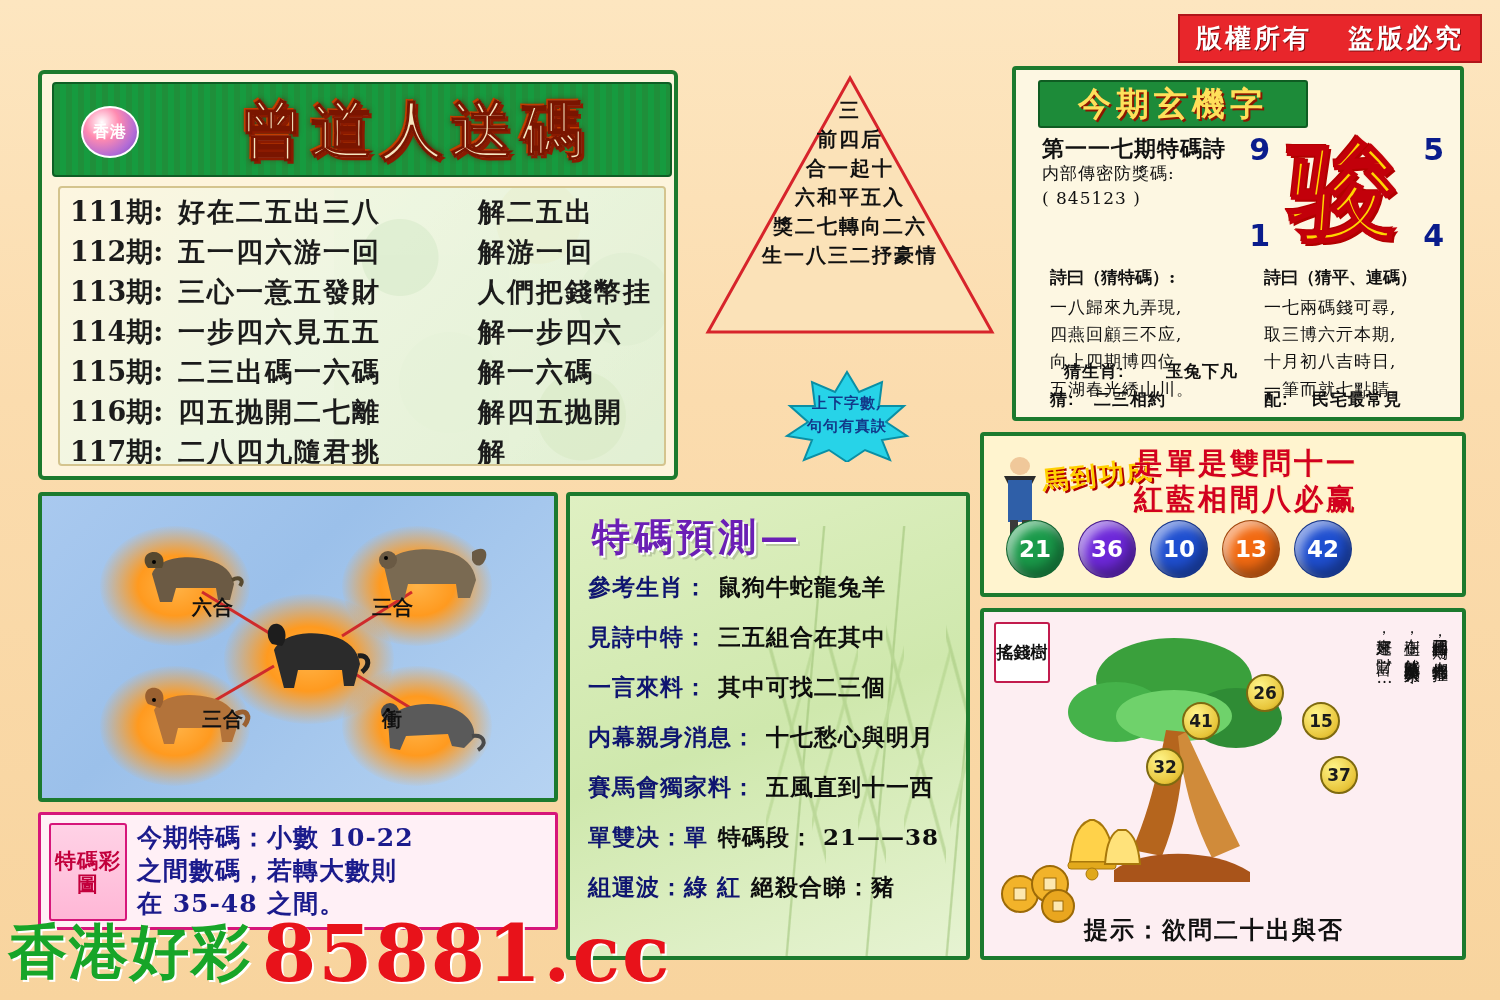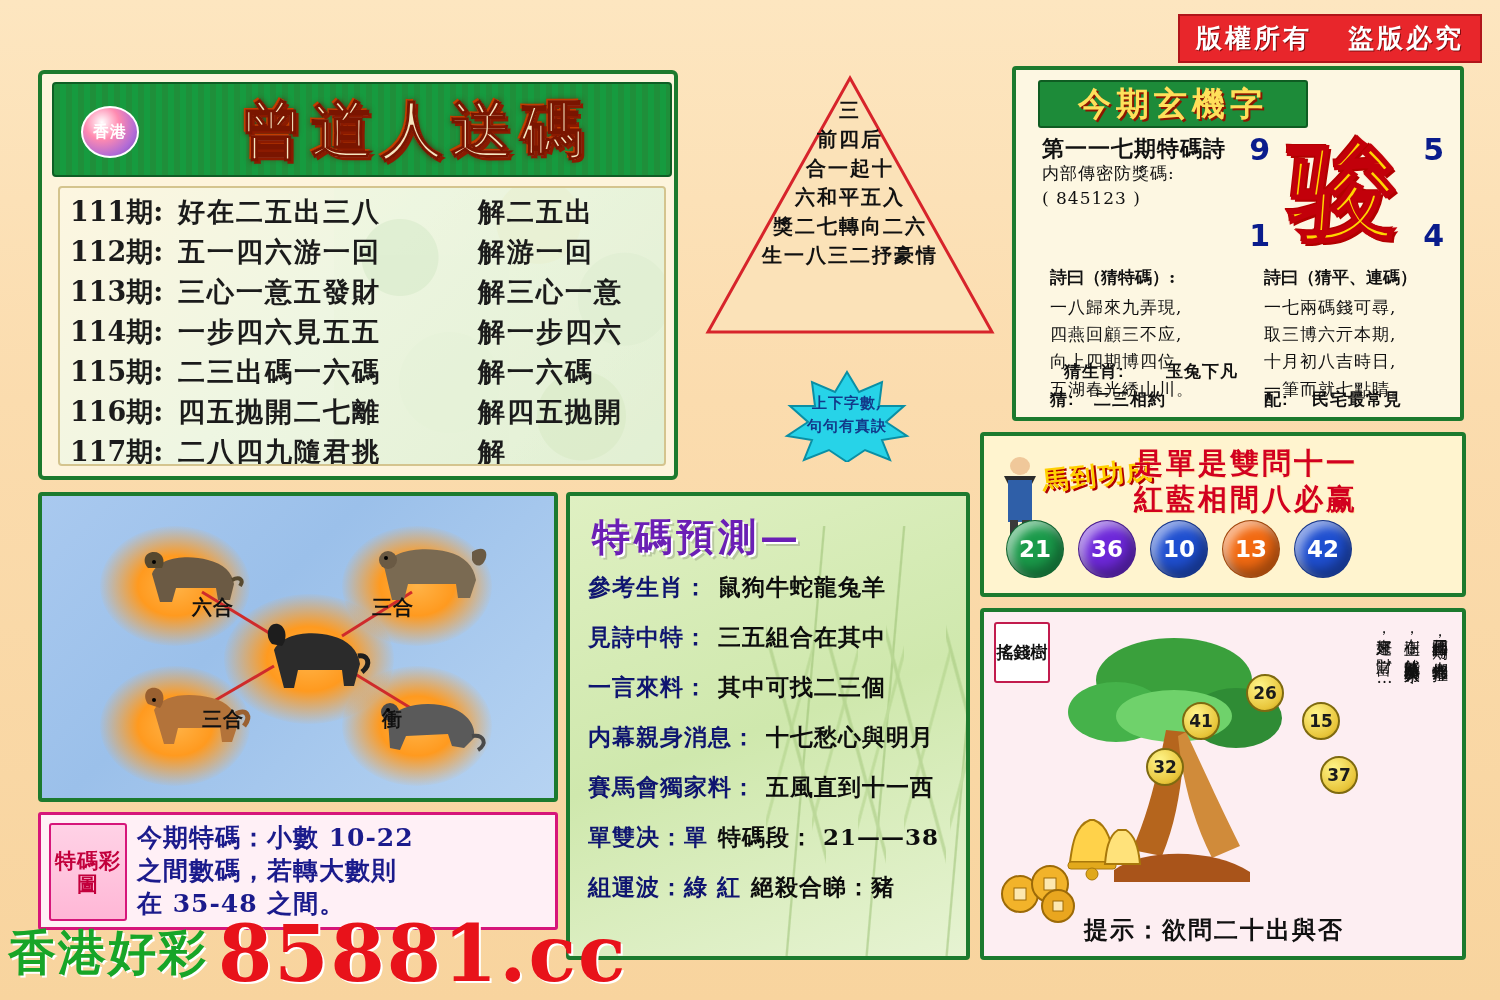--- a/index.html
+++ b/index.html
@@ -274,21 +274,21 @@
   .pred-row .val.dark { color:#0d0d0d; }
 
   
   .watermark {
     position:absolute; left:8px; bottom:2px; width:960px; height:90px;
     display:flex; align-items:center; gap:10px;
     font-family:"DejaVu Serif", serif; font-weight:bold;
     pointer-events:none;
   }
   .wm-cn {
-    font-size:48px; color:#17a528;
+    font-size:59px; color:#17a528;
     text-shadow:2px 2px 0 #ffffff;
     letter-spacing:2px;
   }
   .wm-num {
     font-size:78px; color:#e8121a;
     text-shadow:2px 2px 0 #ffffff;
     letter-spacing:2px;
   }
 </style>
 </head>
@@ -314,21 +314,21 @@
         <span class="ans">解二五出</span>
       </div>
       <div class="line-row">
         <span class="num">112期:</span>
         <span class="phrase">五一四六游一回</span>
         <span class="ans">解游一回</span>
       </div>
       <div class="line-row">
         <span class="num">113期:</span>
         <span class="phrase">三心一意五發財</span>
-        <span class="ans">解三心一意</span>
+        <span class="ans">人們把錢幣挂</span>
       </div>
       <div class="line-row">
         <span class="num">114期:</span>
         <span class="phrase">一步四六見五五</span>
         <span class="ans">解一步四六</span>
       </div>
       <div class="line-row">
         <span class="num">115期:</span>
         <span class="phrase">二三出碼一六碼</span>
         <span class="ans">解一六碼</span>

